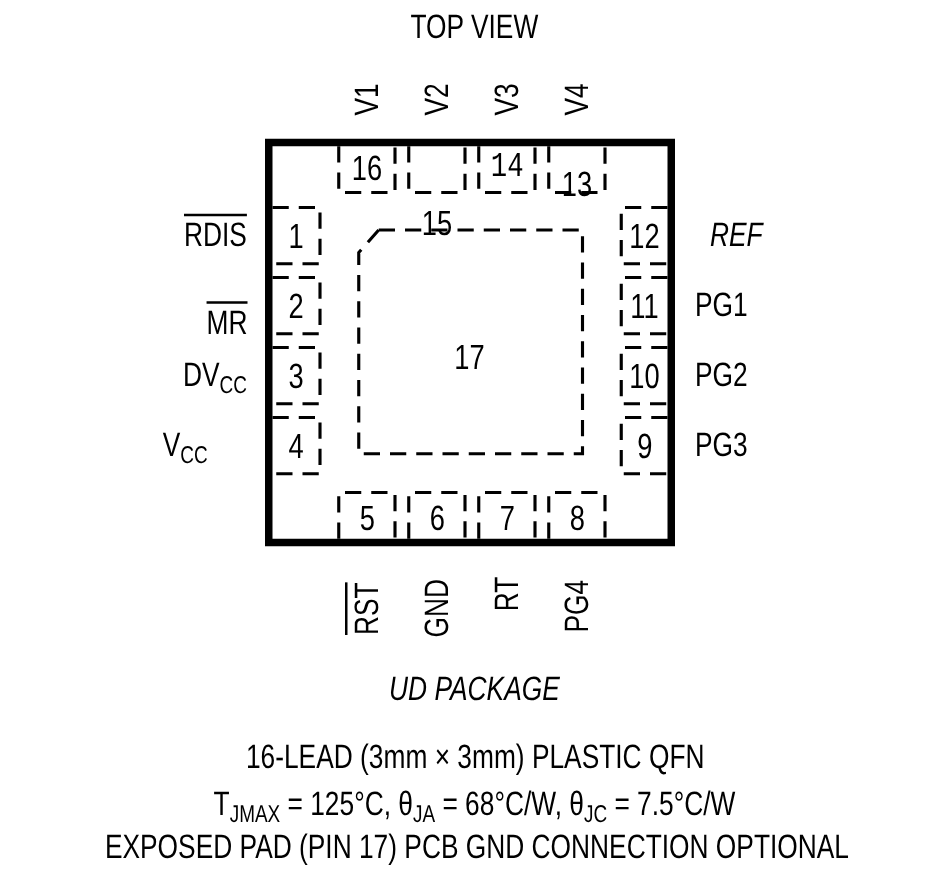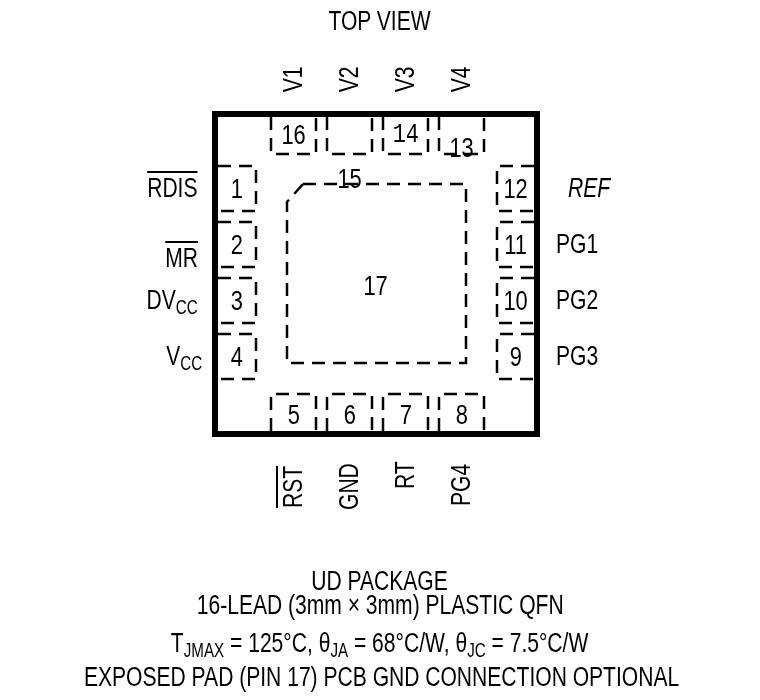--- a/index.html
+++ b/index.html
@@ -78,21 +78,21 @@
 
 <div class="t pin-label-left" style="right:562px; top:175px;">
   <span class="cond ov" style="transform-origin:right center;">RDIS</span>
 </div>
 <div class="t pin-label-left" style="right:562px; top:245px;">
   <span class="cond ov" style="transform-origin:right center;">MR</span>
 </div>
 <div class="t pin-label-left" style="right:562px; top:287px;text-decoration:underline;">
   <span class="cond" style="transform-origin:right center;"><span>DV</span><sub>CC</sub></span>
 </div>
-<div class="t pin-label-left" style="right:558px; top:343px;">
+<div class="t pin-label-left" style="right:594px; top:343px;">
   <span class="cond" style="transform-origin:right center;"><span>V</span><sub>CC</sub></span>
 </div>
 
 <div class="pad-num" style="left:497px; top:175px; width:38px;"><span class="cond">12</span></div>
 <div class="pad-num" style="left:497px; top:231px; width:38px;"><span class="cond">11</span></div>
 <div class="pad-num" style="left:497px; top:287px; width:38px;"><span class="cond">10</span></div>
 <div class="pad-num" style="left:497px; top:343px; width:38px;"><span class="cond">9</span></div>
 
 <div class="t" style="left:568px; top:175px;font-style:italic;"><span class="cond" style="transform-origin:left center;">REF</span></div>
 <div class="t" style="left:556px; top:231px;"><span class="cond" style="transform-origin:left center;">PG1</span></div>
@@ -102,21 +102,21 @@
 <div class="pad-num" style="left:271px; top:401px; width:45px;"><span class="cond">5</span></div>
 <div class="pad-num" style="left:327px; top:401px; width:45px;"><span class="cond">6</span></div>
 <div class="pad-num" style="left:383px; top:401px; width:45px;"><span class="cond">7</span></div>
 <div class="pad-num" style="left:439px; top:401px; width:45px;"><span class="cond">8</span></div>
 
 <div class="vert" style="left:280px; top:508px;"><span class="cond ov" style="transform-origin:left center;">RST</span></div>
 <div class="vert" style="left:336px; top:510px;"><span class="cond" style="transform-origin:left center;">GND</span></div>
 <div class="vert" style="left:392px; top:489px;"><span class="cond" style="transform-origin:left center;">RT</span></div>
 <div class="vert" style="left:448px; top:506px;"><span class="cond" style="transform-origin:left center;">PG4</span></div>
 
-<div class="t title" style="top:568px;">
+<div class="t title" style="top:538px;font-style:italic;">
   <span class="cond">UD PACKAGE</span>
 </div>
 <div class="t title" style="top:592px;">
   <span class="cond">16-LEAD (3mm × 3mm) PLASTIC QFN</span>
 </div>
 <div class="t title" style="top:630px;">
   <span class="cond"><span>T</span><sub>JMAX</sub><span> = 125°C, </span><span>θ</span><sub>JA</sub><span> = 68°C/W, </span><span>θ</span><sub>JC</sub><span> = 7.5°C/W</span></span>
 </div>
 <div class="t title" style="top:664px;">
   <span class="cond">EXPOSED PAD (PIN 17) PCB GND CONNECTION OPTIONAL</span>

